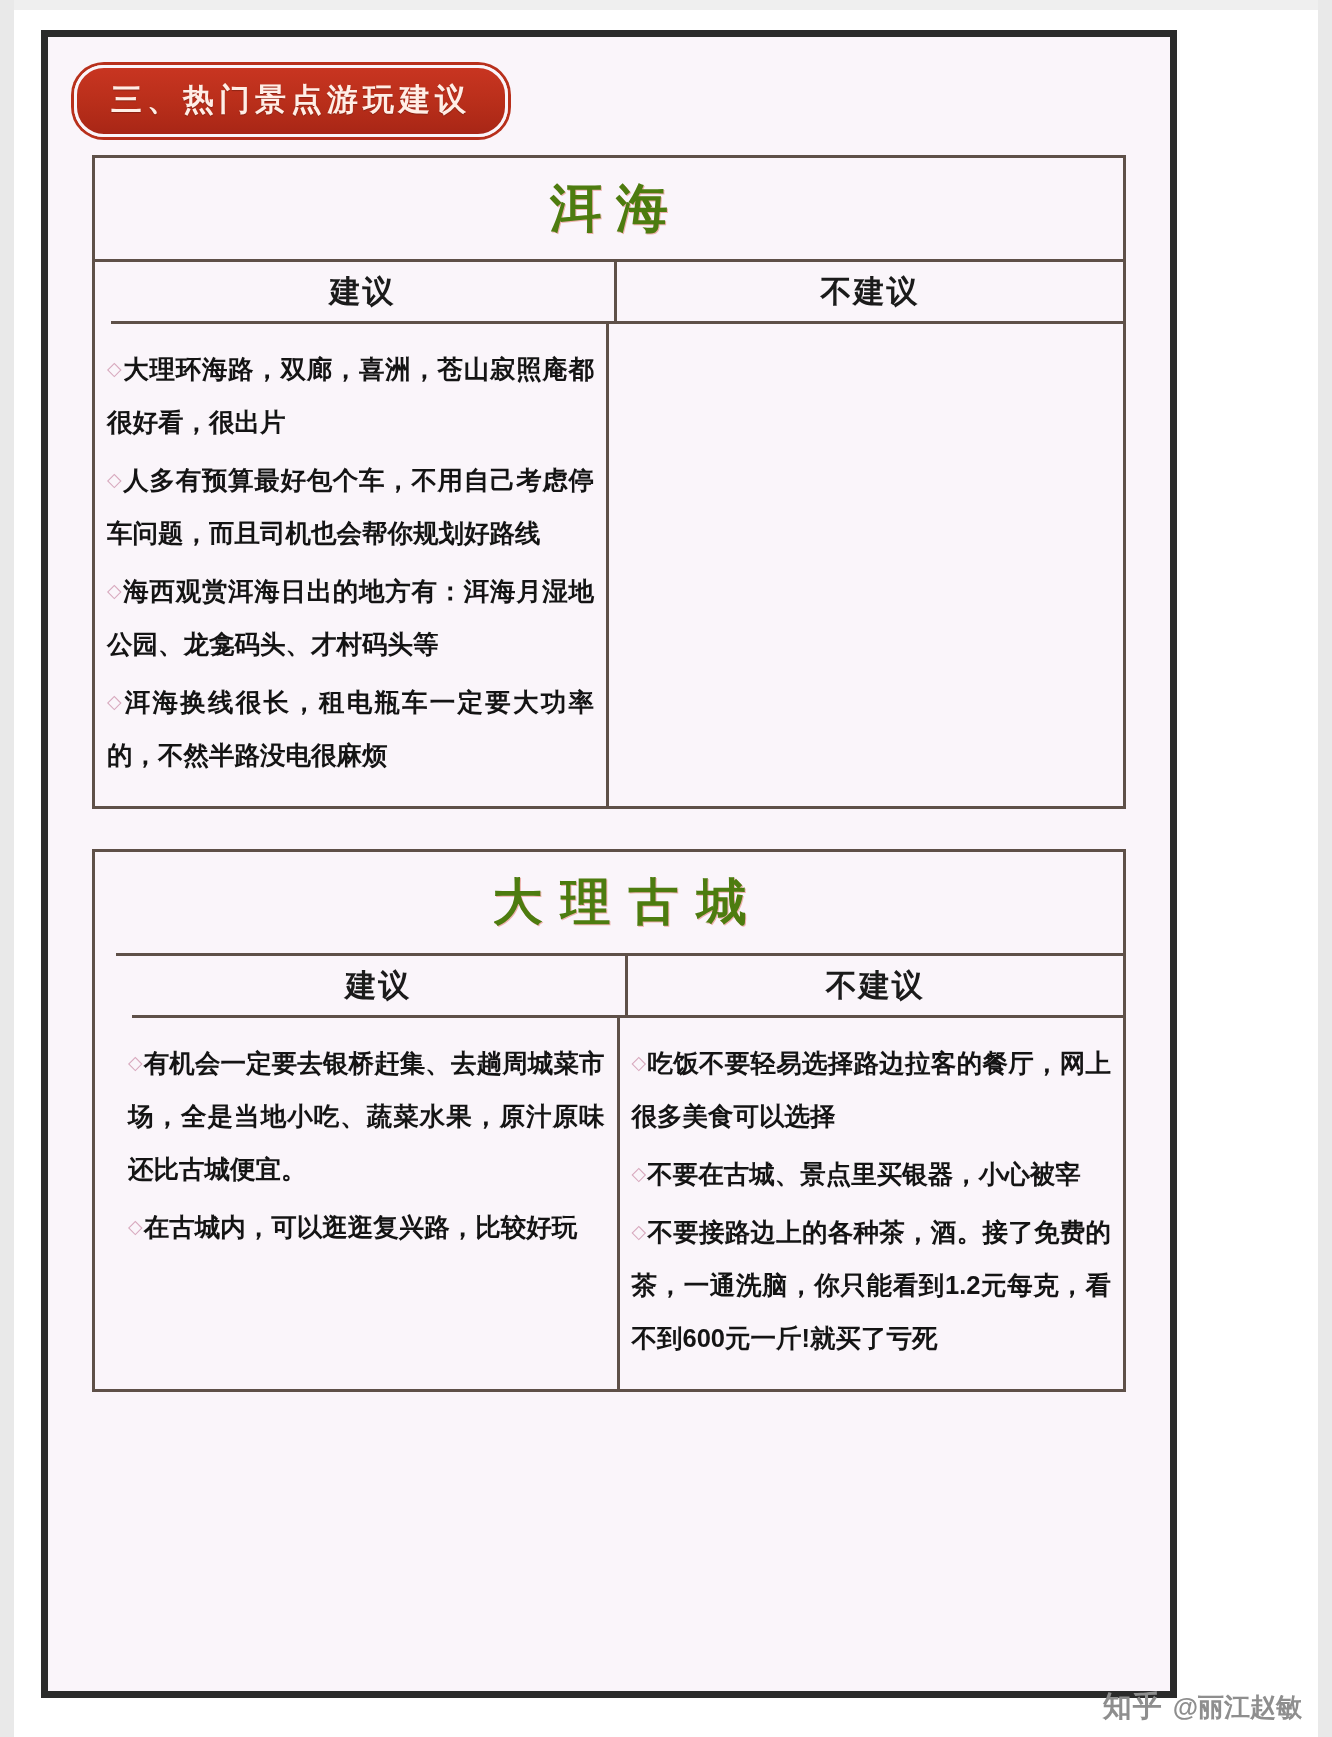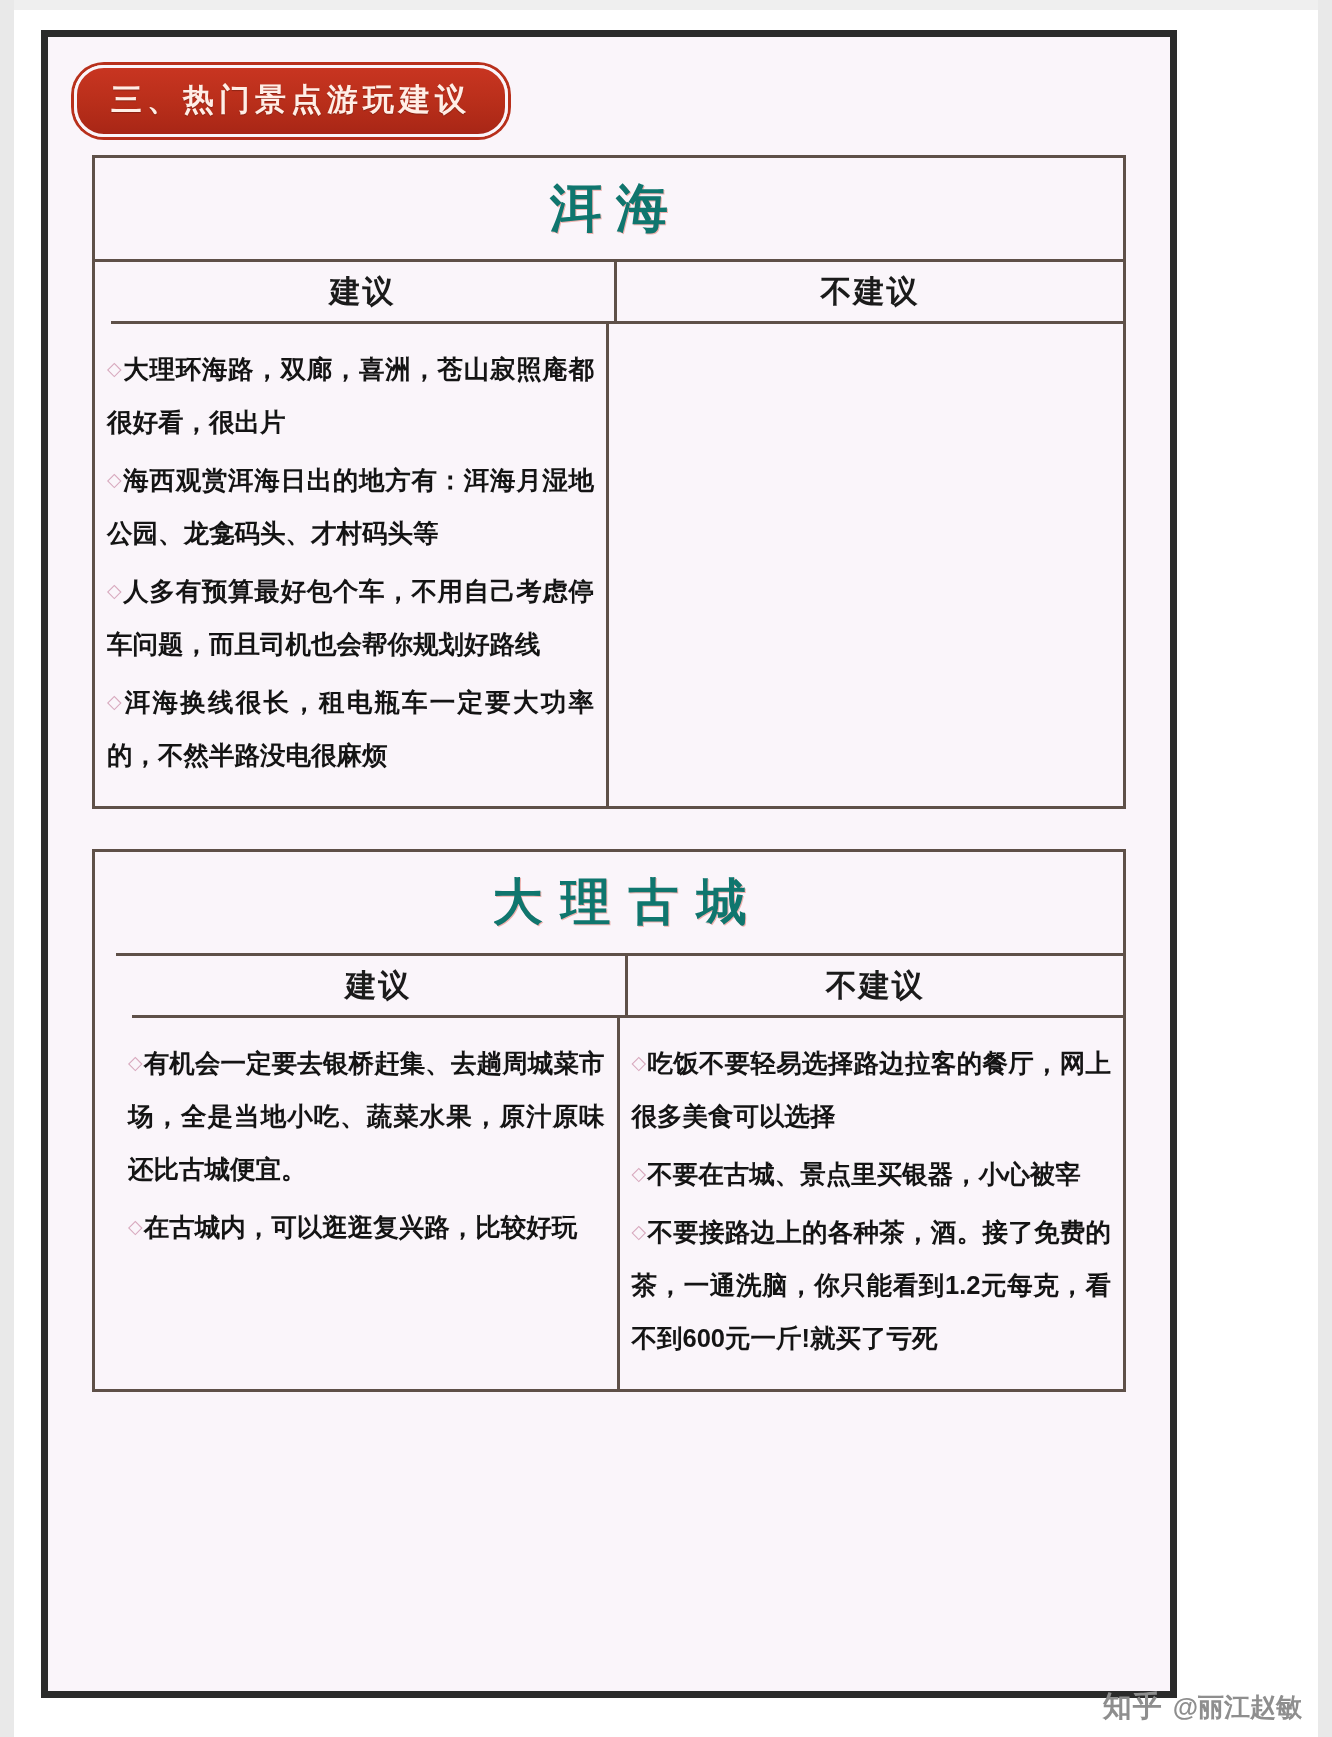--- a/index.html
+++ b/index.html
@@ -78,21 +78,21 @@
 
   .spot-title-row {
     border-bottom: 3px solid #5e5048;
     height: 104px;
     display: flex;
     align-items: center;
     justify-content: center;
     box-sizing: border-box;
   }
   .spot-title {
-    color: #0f766e;
+    color: #4d7c0f;
     font-weight: bold;
     font-size: 52px;
     letter-spacing: 14px;
     text-indent: 14px;
     font-family: "Liberation Serif", "DejaVu Serif", serif;
     text-shadow: 1px 1px 0 rgba(216,50,29,.35);
   }
   #table-dali .spot-title { font-size: 50px; letter-spacing: 18px; text-indent: 18px; }
 
   .col-head-row {
@@ -203,22 +203,22 @@
         </div>
 
         <div class="col-head-row">
           <div class="col-head left">建议</div>
           <div class="col-head right">不建议</div>
         </div>
 
         <div class="body-row">
           <div class="body-col left">
             <p class="bullet-item"><span class="dot">◇</span><span>大理环海路，双廊，喜洲，苍山寂照庵都很好看，很出片</span></p>
+            <p class="bullet-item"><span class="dot">◇</span><span>人多有预算最好包个车，不用自己考虑停车问题，而且司机也会帮你规划好路线</span></p>
             <p class="bullet-item"><span class="dot">◇</span><span>海西观赏洱海日出的地方有：洱海月湿地公园、龙龛码头、才村码头等</span></p>
-            <p class="bullet-item"><span class="dot">◇</span><span>人多有预算最好包个车，不用自己考虑停车问题，而且司机也会帮你规划好路线</span></p>
             <p class="bullet-item"><span class="dot">◇</span><span>洱海换线很长，租电瓶车一定要大功率的，不然半路没电很麻烦</span></p>
           </div>
         </div>
       </div>
 
       <div class="spot-table" id="table-dali">
 
         <div class="spot-title-row">
           <span class="spot-title">大理古城</span>
         </div>

